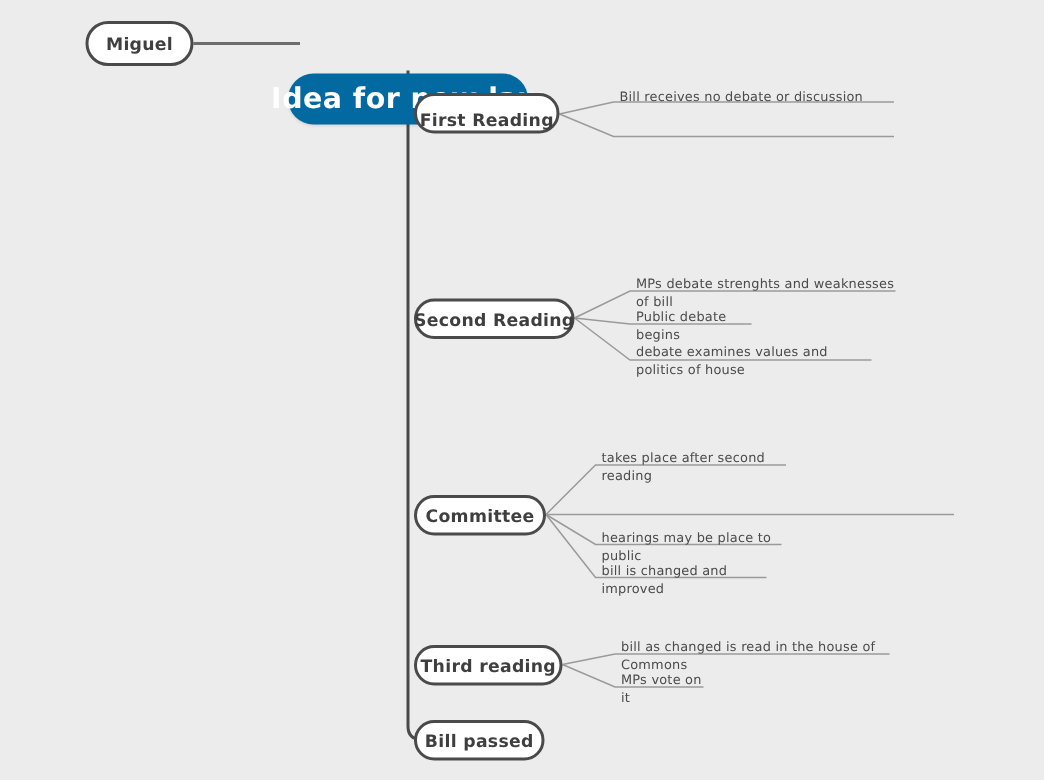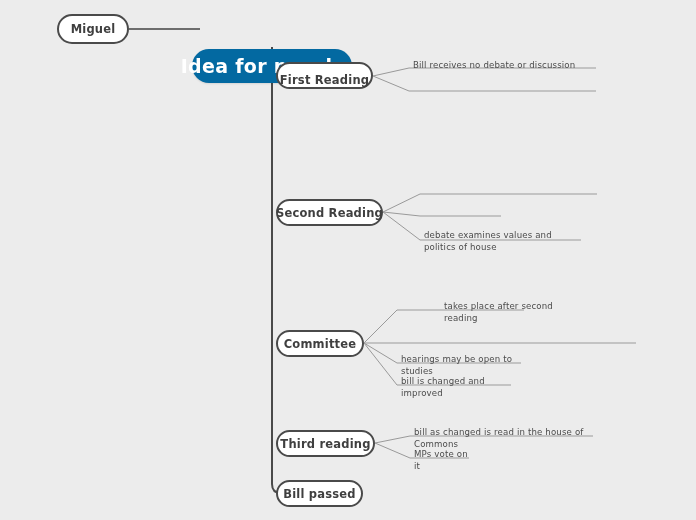--- a/index.html
+++ b/index.html
@@ -100,32 +100,38 @@
   <div class="node" style="left:276px; top:62px; width:97px; height:27px;align-items:flex-end;">
     <span>First Reading</span>
   </div>
   <div class="leaf" style="left:413px; top:60px; width:183px;">
     <span>Bill receives no debate or discussion</span>
   </div>
 
   <div class="node" style="left:276px; top:199px; width:107px; height:27px;">
     <span>Second Reading</span>
   </div>
+  <div class="leaf" style="left:424px; top:185px; width:173px;">
+    <span>MPs debate strenghts and weaknesses of bill</span>
+  </div>
+  <div class="leaf" style="left:424px; top:207px; width:77px;">
+    <span>Public debate begins</span>
+  </div>
   <div class="leaf" style="left:424px; top:230px; width:157px;">
     <span>debate examines values and politics of house</span>
   </div>
 
   <div class="node" style="left:276px; top:330px; width:88px; height:27px;">
     <span>Committee</span>
   </div>
-  <div class="leaf" style="left:401px; top:301px; width:123px;margin-left:43px;">
+  <div class="leaf" style="left:401px; top:301px; width:123px;">
     <span>takes place after second reading</span>
   </div>
   <div class="leaf" style="left:401px; top:354px; width:120px;">
-    <span>hearings may be open to studies</span>
+    <span>hearings may be place to public</span>
   </div>
   <div class="leaf" style="left:401px; top:376px; width:110px;">
     <span>bill is changed and improved</span>
   </div>
 
   <div class="node" style="left:276px; top:430px; width:99px; height:27px;">
     <span>Third reading</span>
   </div>
   <div class="leaf" style="left:414px; top:427px; width:179px;">
     <span>bill as changed is read in the house of Commons</span>

